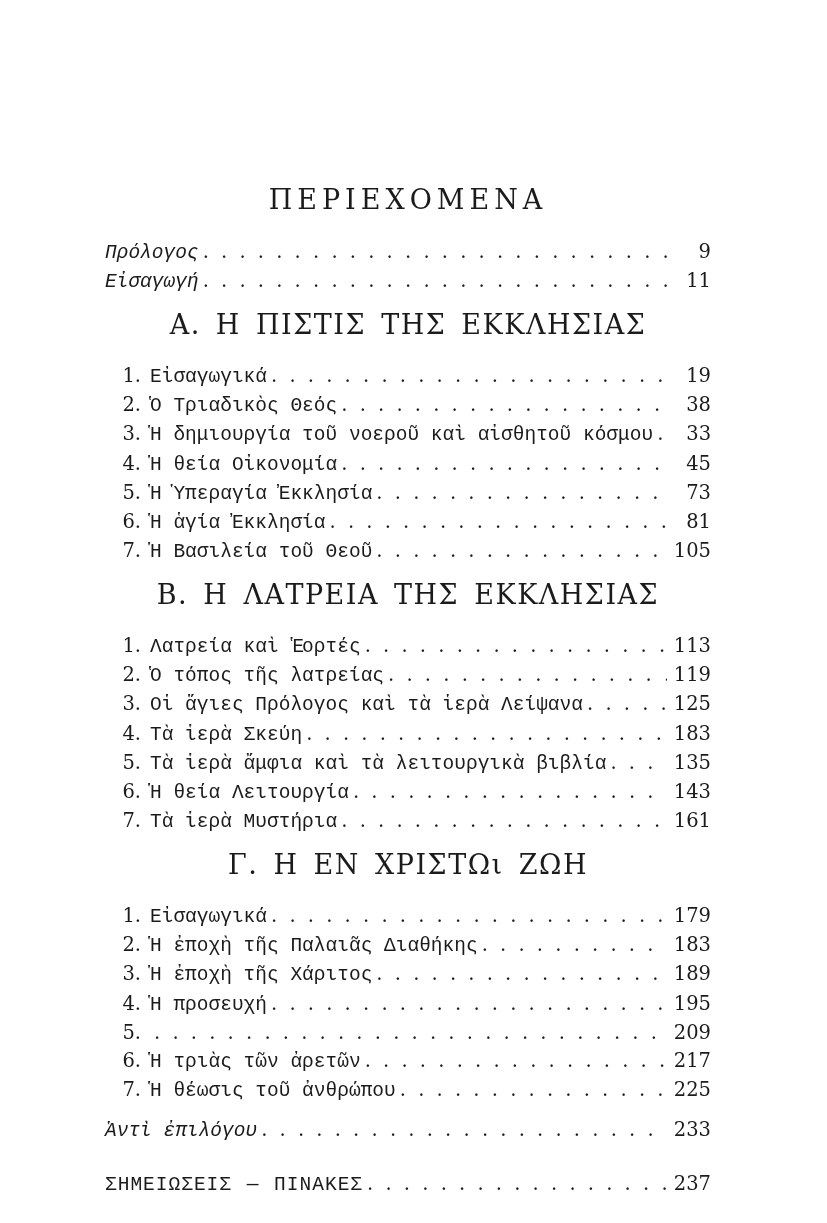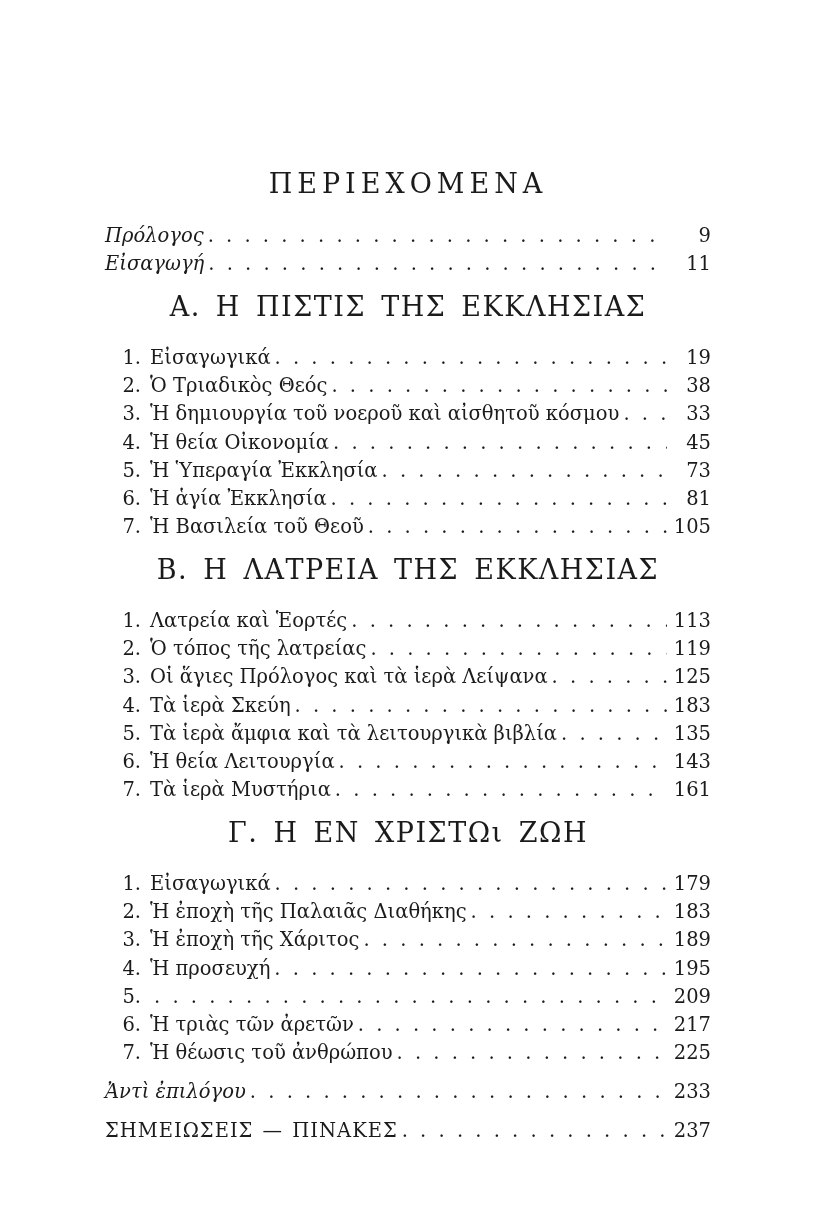--- a/index.html
+++ b/index.html
@@ -11,21 +11,21 @@
   body {
     width: 827px;
     height: 1223px;
     font-family: "DejaVu Serif", "Liberation Serif", serif;
     color: #1b1b1b;
     overflow: hidden;
   }
   .content {
     position: absolute;
     left: 105px;
-    top: 168px;
+    top: 184px;
     width: 606px;
   }
   .title {
     font-size: 27px;
     font-weight: normal;
     letter-spacing: 5px;
     text-align: center;
     margin: 0 0 22px 0;
     line-height: 32px;
   }
@@ -36,21 +36,21 @@
     line-height: 28.2px;
     white-space: nowrap;
   }
   .row .num {
     flex: none;
     width: 24px;
     text-align: right;
     margin-left: 12px;
     margin-right: 9px;
   }
-  .row .label { flex: none; }
+  .row .label { flex: none; font-family: Liberation Mono, monospace; }
   .front .label, .italic .label { font-style: italic; }
   .leader {
     flex: 1 1 0;
     min-width: 10px;
     overflow: hidden;
     margin-left: 4px;
   }
   .leader::after {
     content: ". . . . . . . . . . . . . . . . . . . . . . . . . . . . . . . . . . . . . . . . . . . . . . . . . . . . . . . . . . . .";
     letter-spacing: 3px;
@@ -63,21 +63,21 @@
   .sec-heading {
     text-align: center;
     font-size: 27px;
     font-weight: normal;
     letter-spacing: 1.5px;
     word-spacing: 5px;
     line-height: 28.2px;
     margin-top: 15px;
   }
   .back-1 { margin-top: 10px; }
-  .back-2 { margin-top: 11px; }
+  .back-2 { margin-top: 25px; }
   .caps .label { letter-spacing: 1px; word-spacing: 2px; }
 </style>
 </head>
 <body>
 
 <div class="content">
 
   <h1 class="title">ΠΕΡΙΕΧΟΜΕΝΑ</h1>
 
   <div class="row front">

